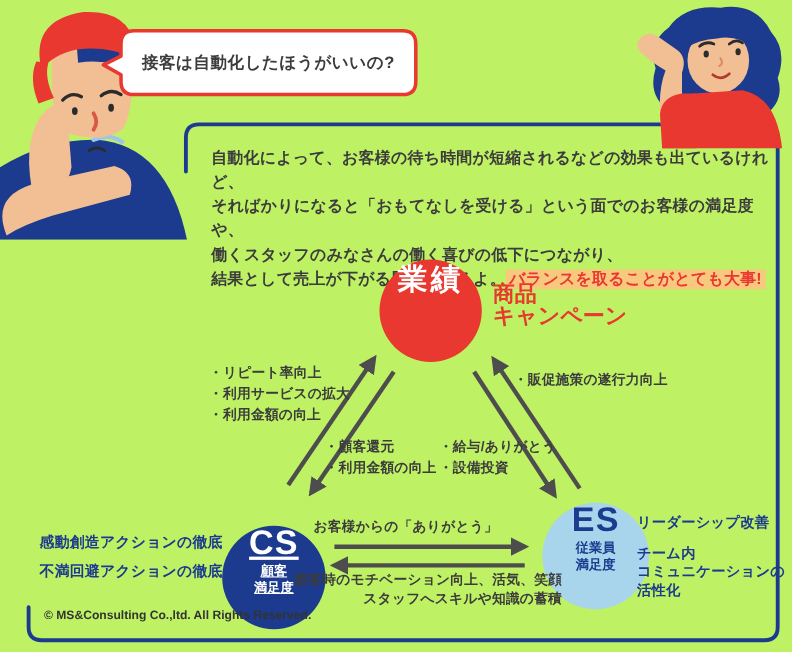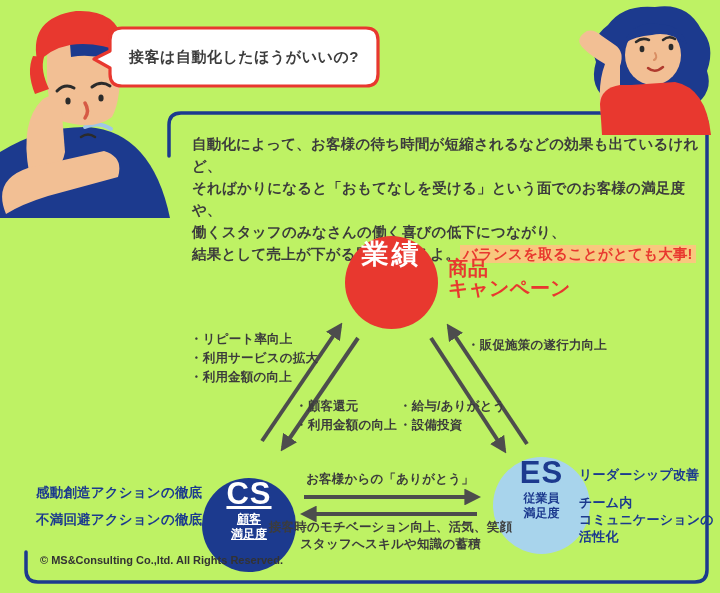--- a/index.html
+++ b/index.html
@@ -25,22 +25,22 @@
   .c-es{left:493px;top:457px;width:97px;height:97px;background:var(--es-blue);color:var(--navy);}
   .abbr{font-size:31px;font-weight:bold;line-height:1;letter-spacing:1px;}
   .sub{font-size:12px;font-weight:bold;line-height:15px;margin-top:3px;}
   .perf-side{left:448px;top:258px;color:var(--red);font-size:20px;font-weight:bold;line-height:20px;}
   
   .glabel{color:var(--text-dark);font-size:12.5px;font-weight:bold;line-height:19px;letter-spacing:.2px;}
   .lbl-cs-perf{left:190px;top:330px;}
   .lbl-es-perf{left:467px;top:336px;}
   .lbl-perf-cs{left:295px;top:397px;}
   .lbl-perf-es{left:399px;top:397px;}
-  .lbl-thanks{left:285px;top:470px;width:210px;text-align:center;}
-  .lbl-escs{left:258px;top:519px;width:265px;text-align:center;line-height:17px;}
+  .lbl-thanks{left:285px;top:470px;width:210px;text-align:left;}
+  .lbl-escs{left:246px;top:519px;width:265px;text-align:right;line-height:17px;}
   
   .nlabel{color:var(--navy);font-weight:bold;letter-spacing:.2px;}
   .lbl-cs-act{left:36px;top:479px;font-size:13.5px;line-height:27px;}
   .lbl-es-act1{left:579px;top:466px;font-size:13px;line-height:17px;font-family:Liberation Serif, serif;}
   .lbl-es-act2{left:579px;top:494px;font-size:13px;line-height:17px;}
   .copyright{left:40px;top:554px;font-size:11px;font-weight:600;color:#333;}
   svg{display:block;}
 </style>
 </head>
 <body>

